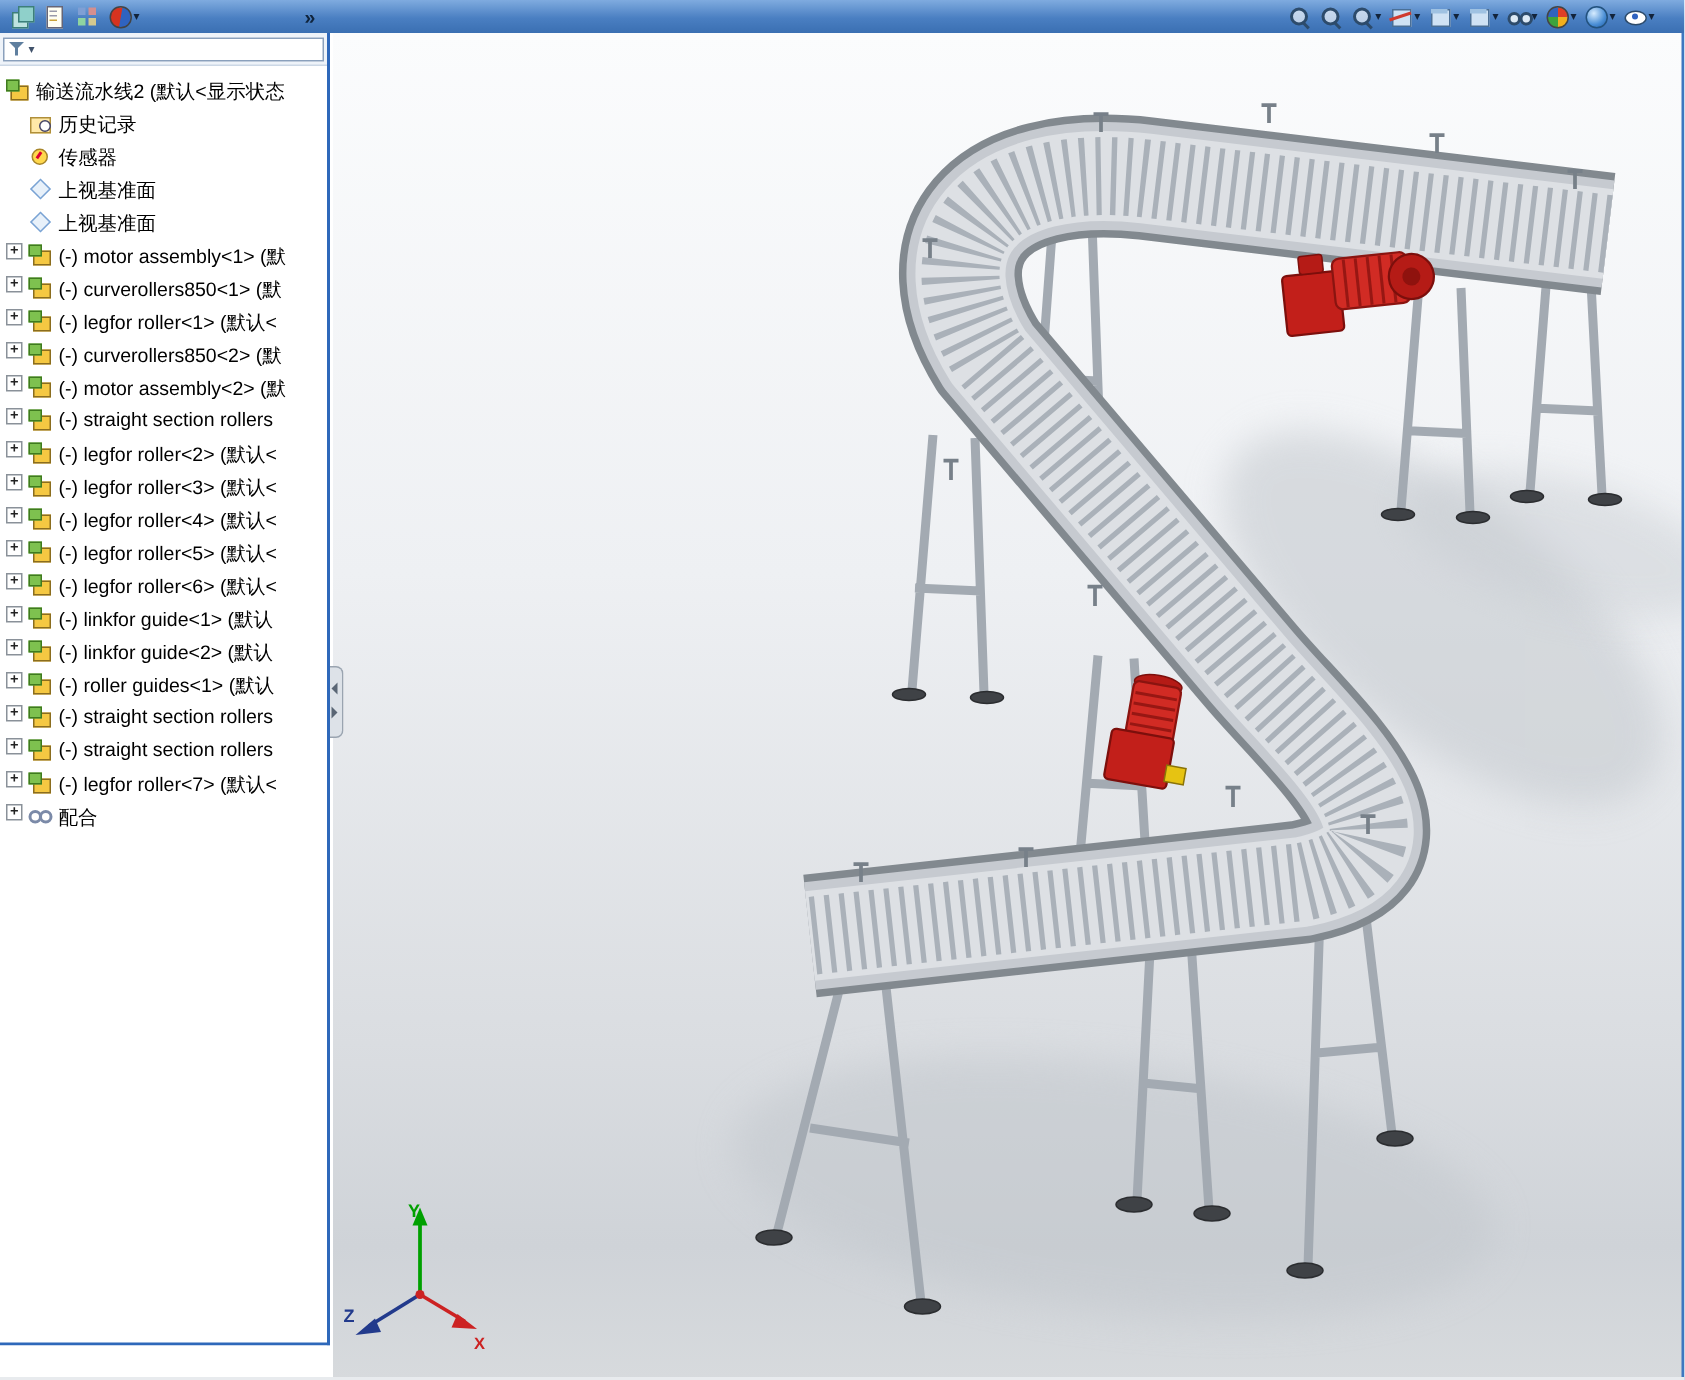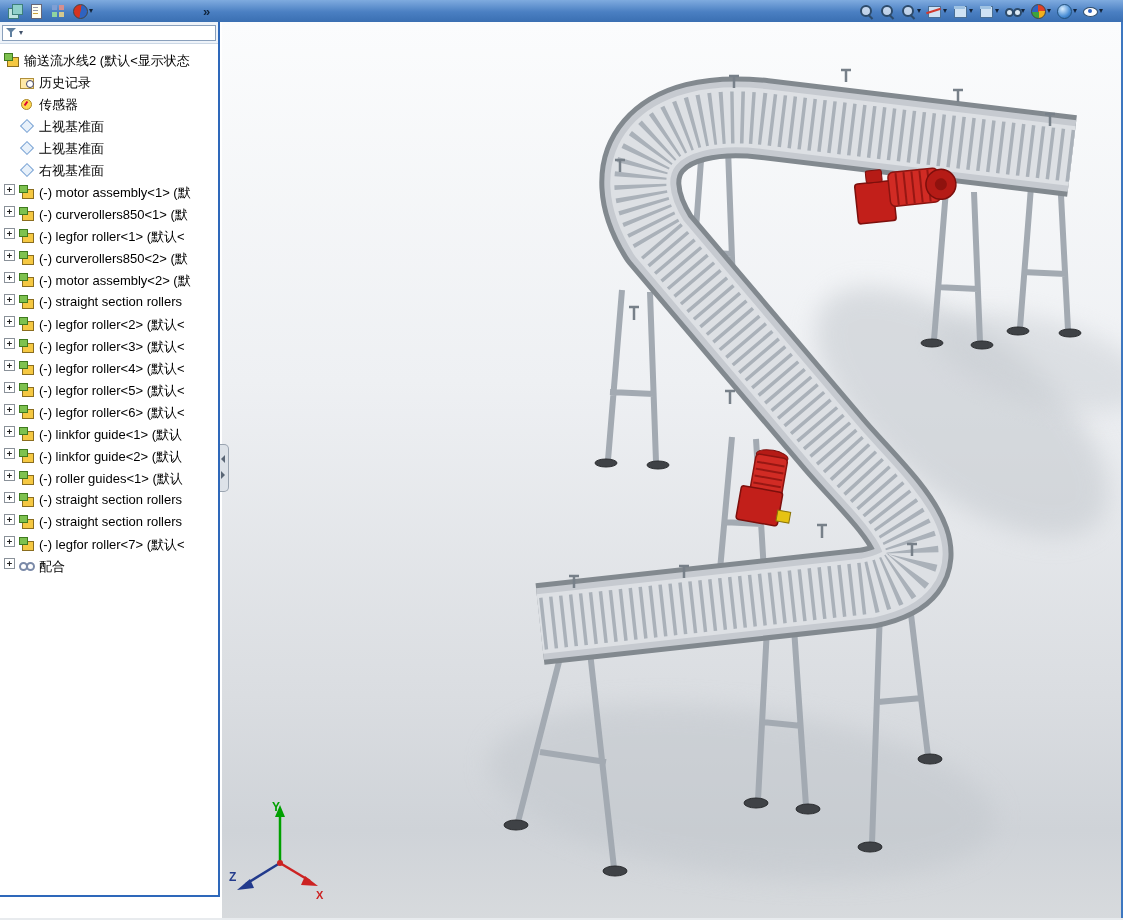--- a/index.html
+++ b/index.html
@@ -178,25 +178,20 @@
           <span class="exp noexp"></span>
           <span class="ticon t-plane"></span>
           <span class="tlabel">上视基准面</span>
         </div>
         <div class="trow">
           <span class="exp noexp"></span>
           <span class="ticon t-plane"></span>
           <span class="tlabel">上视基准面</span>
         </div>
         <div class="trow">
-          <span class="exp noexp"></span>
-          <span class="ticon t-plane"></span>
-          <span class="tlabel">右视基准面</span>
-        </div>
-        <div class="trow">
           <span class="exp">+</span>
           <span class="ticon t-component"></span>
           <span class="tlabel">(-) motor assembly&lt;1&gt; (默</span>
         </div>
         <div class="trow">
           <span class="exp">+</span>
           <span class="ticon t-component"></span>
           <span class="tlabel">(-) curverollers850&lt;1&gt; (默</span>
         </div>
         <div class="trow">

